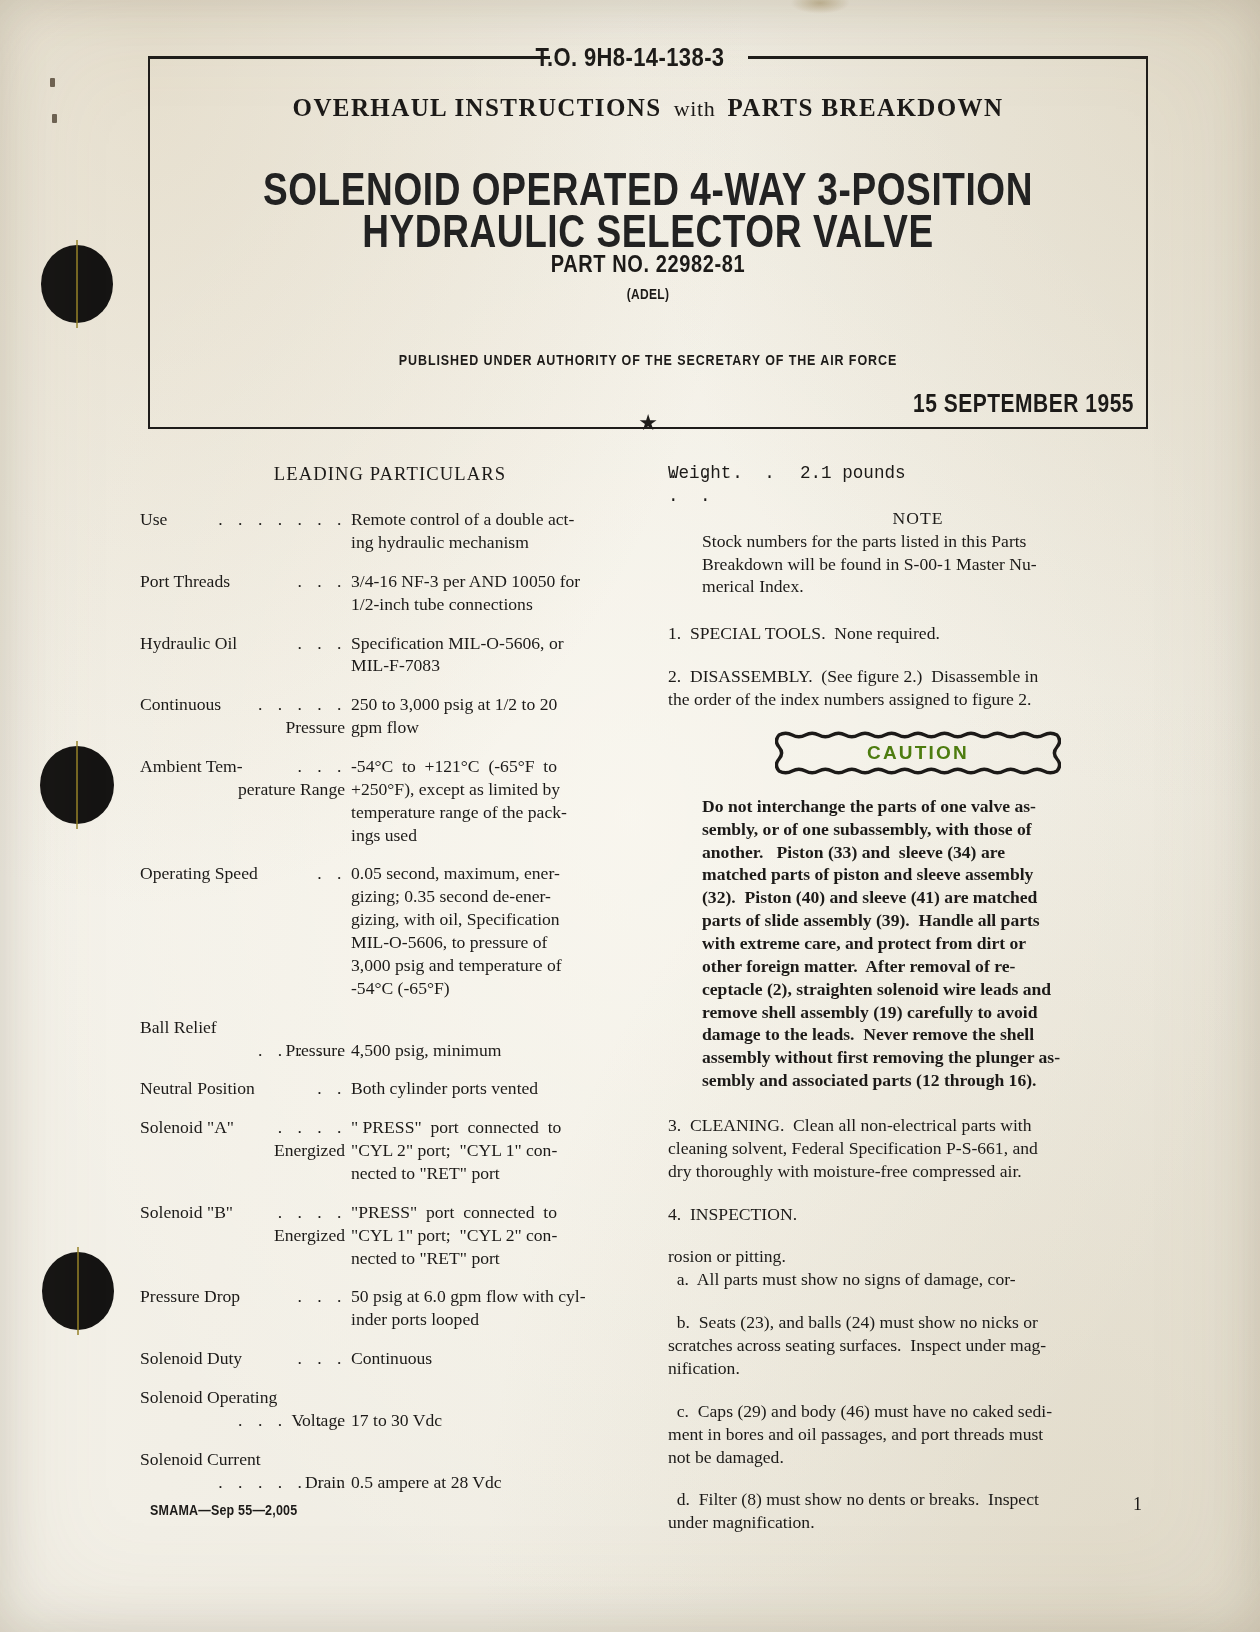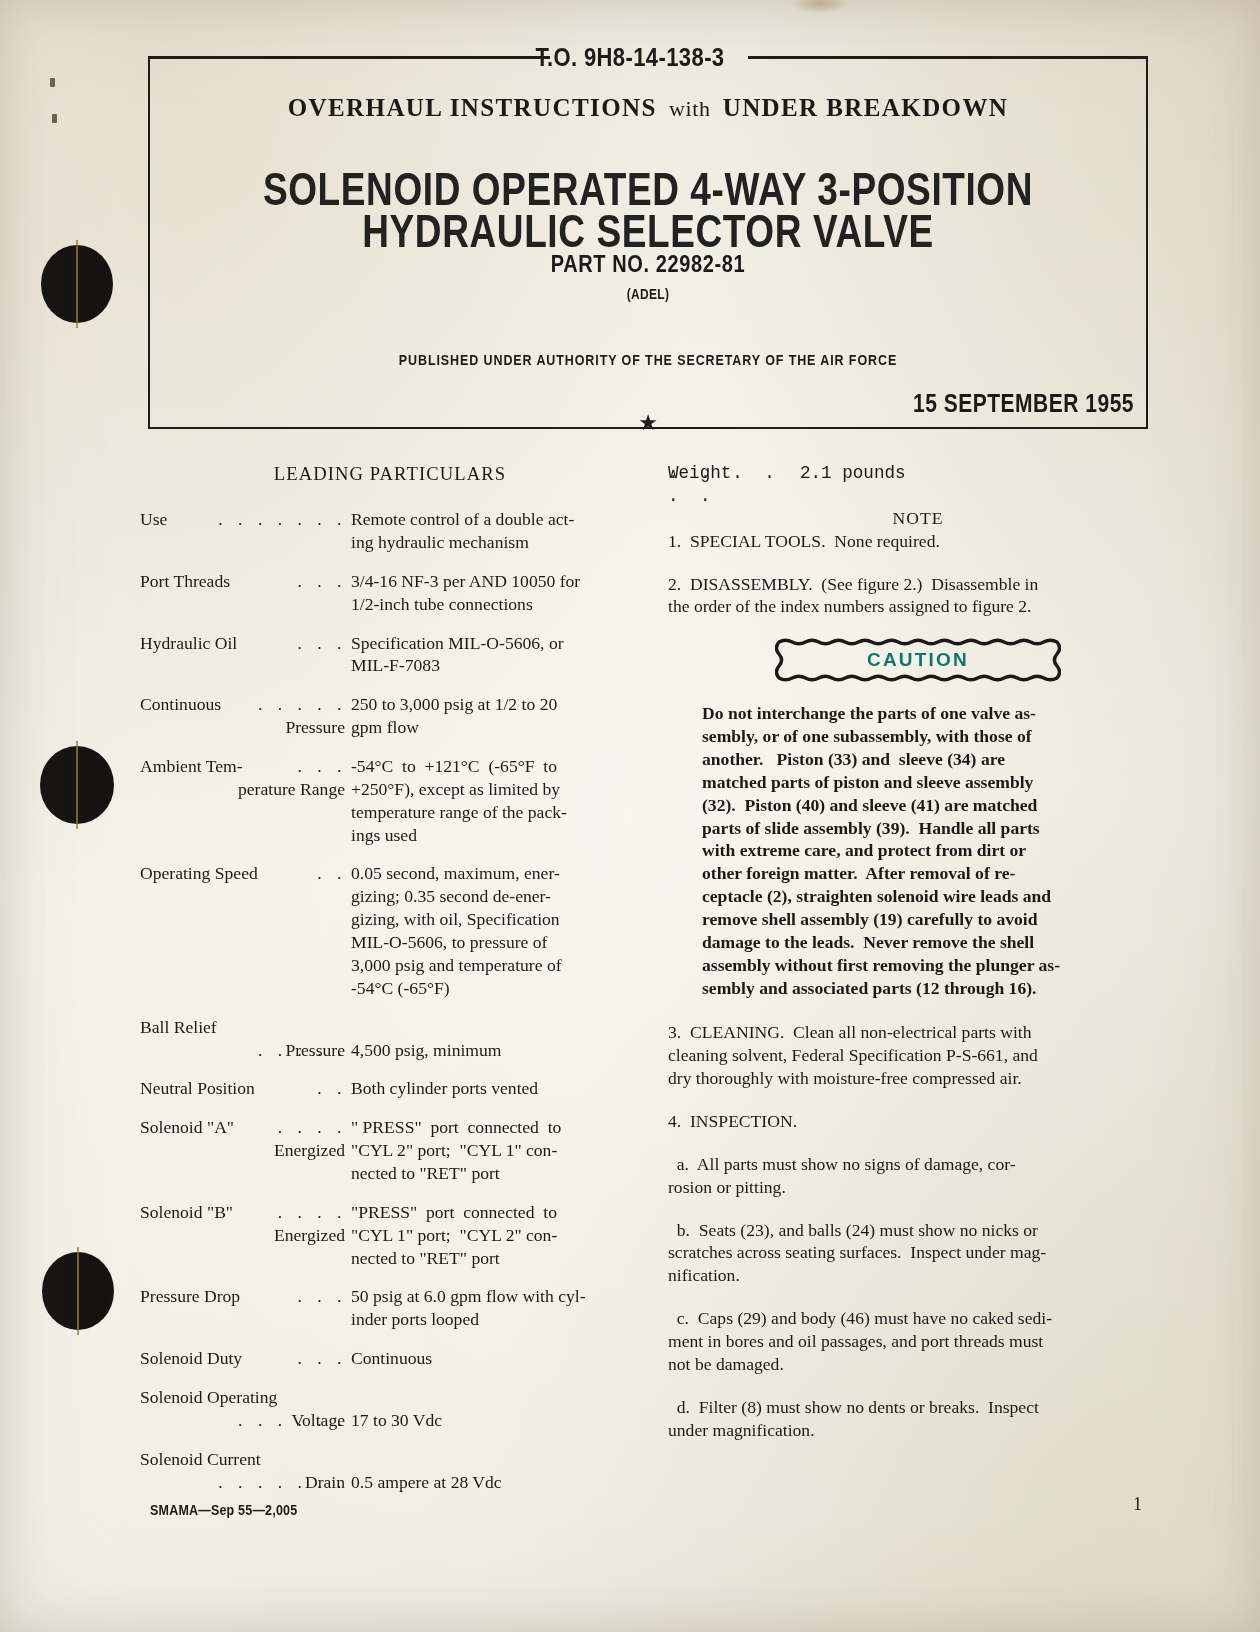--- a/index.html
+++ b/index.html
@@ -121,21 +121,21 @@
 
   
   .caution-wrap{
     width:286px;margin:4px auto 20px auto;position:relative;height:44px;
   }
   .caution-svg{position:absolute;left:0;top:0;width:286px;height:44px;}
   .caution-text{
     position:absolute;left:0;top:0;width:286px;height:44px;
     display:flex;align-items:center;justify-content:center;
     font-family:"Liberation Sans", sans-serif;font-weight:700;
-    font-size:19px;letter-spacing:2.2px;color:#0f766e;
+    font-size:19px;letter-spacing:2.2px;color:#4d7c0f;
   }
   .caution-body{margin:0 0 22px 0;padding-left:34px;font-weight:bold;}
   .caution-body .ln{display:block;white-space:pre;}
 
   
   .footer-left{
     position:absolute;left:150px;top:1502px;
     font-family:"Liberation Sans", sans-serif;font-weight:700;
     font-size:12.5px;letter-spacing:.2px;transform:scaleY(1.15);
     transform-origin:left top;
@@ -156,21 +156,21 @@
 <div class="smudge" style="left:790px;top:-8px;width:60px;height:22px;background:radial-gradient(ellipse,rgba(150,126,70,.45),rgba(0,0,0,0) 70%);"></div>
 <div class="smudge" style="left:50px;top:78px;width:5px;height:9px;background:#6d6252;border-radius:1px;"></div>
 <div class="smudge" style="left:52px;top:114px;width:5px;height:9px;background:#6d6252;border-radius:1px;"></div>
 
 <div class="frame"></div>
 <div class="frame-top-left"></div>
 <div class="frame-top-right"></div>
 
 <div class="to-number">T.O. 9H8-14-138-3</div>
 
-<div class="subtitle"><span>OVERHAUL INSTRUCTIONS</span><span class="small">&nbsp;&nbsp;with&nbsp;&nbsp;</span><span>UNDER BREAKDOWN</span></div>
+<div class="subtitle"><span>OVERHAUL INSTRUCTIONS</span><span class="small">&nbsp;&nbsp;with&nbsp;&nbsp;</span><span>PARTS BREAKDOWN</span></div>
 
 <div class="maintitle l1">SOLENOID  OPERATED   4-WAY   3-POSITION</div>
 <div class="maintitle l2">HYDRAULIC SELECTOR VALVE</div>
 
 <div class="partno">PART NO. 22982-81</div>
 <div class="adel">(ADEL)</div>
 <div class="authority">PUBLISHED UNDER AUTHORITY OF THE SECRETARY OF THE AIR FORCE</div>
 <div class="pubdate">15 SEPTEMBER 1955</div>
 <div class="star">★</div>
 
@@ -337,20 +337,25 @@
 
   <div class="weight-row">
     <div class="weight-label">
       <span>Weight</span>
       <span class="weight-dots">. . . . . .</span>
     </div>
     <div>2.1 pounds</div>
   </div>
 
   <div class="note-head">NOTE</div>
+  <div class="note-body" id="note-body">
+      <span class="ln">Stock numbers for the parts listed in this Parts</span>
+      <span class="ln">Breakdown will be found in S-00-1 Master Nu-</span>
+      <span class="ln">merical Index.</span>
+    </div>
 
   <div class="para" id="special-tools">
       <span class="ln">1.  SPECIAL TOOLS.  None required.</span>
     </div>
   <div class="para" id="disassembly">
       <span class="ln">2.  DISASSEMBLY.  (See figure 2.)  Disassemble in</span>
       <span class="ln">the order of the index numbers assigned to figure 2.</span>
     </div>
 
   <div class="caution-wrap">
@@ -378,22 +383,22 @@
 
   <div class="para" id="cleaning">
       <span class="ln">3.  CLEANING.  Clean all non-electrical parts with</span>
       <span class="ln">cleaning solvent, Federal Specification P-S-661, and</span>
       <span class="ln">dry thoroughly with moisture-free compressed air.</span>
     </div>
   <div class="para" id="inspection-head">
       <span class="ln">4.  INSPECTION.</span>
     </div>
   <div class="para" id="insp-a">
+      <span class="ln">rosion or pitting.</span>
       <span class="ln">  a.  All parts must show no signs of damage, cor-</span>
-      <span class="ln">rosion or pitting.</span>
     </div>
   <div class="para" id="insp-b">
       <span class="ln">  b.  Seats (23), and balls (24) must show no nicks or</span>
       <span class="ln">scratches across seating surfaces.  Inspect under mag-</span>
       <span class="ln">nification.</span>
     </div>
   <div class="para" id="insp-c">
       <span class="ln">  c.  Caps (29) and body (46) must have no caked sedi-</span>
       <span class="ln">ment in bores and oil passages, and port threads must</span>
       <span class="ln">not be damaged.</span>

